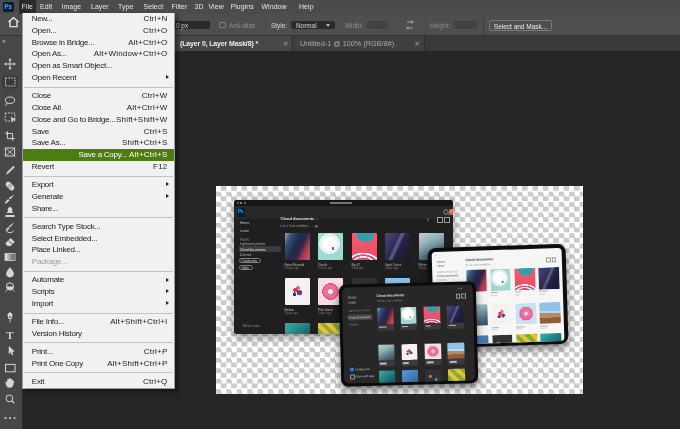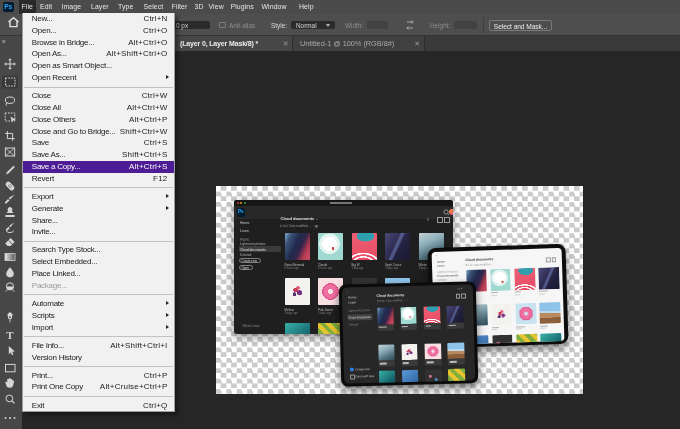--- a/index.html
+++ b/index.html
@@ -69,21 +69,21 @@
 .a12{background:linear-gradient(140deg,#5b9ad8,#2a5d99);}
 .lab{position:absolute;background:#3a3a3a;}
 
 #fmenu{left:22px;top:13px;width:152.5px;background:#f1f1f1;border:1px solid #9e9e9e;border-top:none;z-index:50;
  box-shadow:2.5px 2.5px 4px rgba(0,0,0,.4);box-sizing:border-box;padding:0;}
 #fmenu .it{position:relative;height:11.82px;line-height:11.82px;font-size:8px;letter-spacing:-0.25px;color:#1b1b1b;padding-left:8.8px;}
 #fmenu .sc{position:absolute;right:6px;top:0;letter-spacing:0.2px;}
 #fmenu .ar{position:absolute;right:4.5px;top:3.2px;width:0;height:0;border-left:3.5px solid #222;
  border-top:2.6px solid transparent;border-bottom:2.6px solid transparent;}
 #fmenu hr{border:none;border-top:1px solid #c2c2c2;margin:2.7px 1px 2.6px 1px;}
-#fmenu .hl{background:#4c1d95;color:#fff;}
+#fmenu .hl{background:#4d7c0f;color:#fff;text-align:center;}
 #fmenu .gr{color:#9b9b9b;}
 </style></head>
 <body>
 
 <div class="abs" id="canvas">
     <div id="art">
 
  <div id="win">
 
   <div class="bar" style="left:0;top:0;width:219px;height:6.5px;background:#161616;"></div>
@@ -410,47 +410,45 @@
  <div class="mi" style="left:208.5px;">View</div>
  <div class="mi" style="left:230.5px;">Plugins</div>
  <div class="mi" style="left:261.5px;">Window</div>
  <div class="mi" style="left:299px;">Help</div>
 </div>
 
 <div class="abs" id="fmenu">
  <div class="it">New...<span class="sc">Ctrl+N</span></div>
  <div class="it">Open...<span class="sc">Ctrl+O</span></div>
  <div class="it">Browse in Bridge...<span class="sc">Alt+Ctrl+O</span></div>
- <div class="it">Open As...<span class="sc">Alt+Shift+Ctrl+O</span></div>
+ <div class="it">Open As...<span class="sc">Alt+Window+Ctrl+O</span></div>
  <div class="it">Open as Smart Object...</div>
  <div class="it">Open Recent<span class="ar"></span></div>
  <hr>
  <div class="it">Close<span class="sc">Ctrl+W</span></div>
  <div class="it">Close All<span class="sc">Alt+Ctrl+W</span></div>
- <div class="it">Close Others<span class="sc">Alt+Ctrl+P</span></div>
- <div class="it">Close and Go to Bridge...<span class="sc">Shift+Ctrl+W</span></div>
+ <div class="it">Close and Go to Bridge...<span class="sc">Shift+Shift+W</span></div>
  <div class="it">Save<span class="sc">Ctrl+S</span></div>
  <div class="it">Save As...<span class="sc">Shift+Ctrl+S</span></div>
  <div class="it hl">Save a Copy...<span class="sc">Alt+Ctrl+S</span></div>
  <div class="it">Revert<span class="sc">F12</span></div>
  <hr>
  <div class="it">Export<span class="ar"></span></div>
  <div class="it">Generate<span class="ar"></span></div>
  <div class="it">Share...</div>
- <div class="it">Invite...</div>
  <hr>
  <div class="it">Search Type Stock...</div>
  <div class="it">Select Embedded...</div>
  <div class="it">Place Linked...</div>
  <div class="it gr">Package...</div>
  <hr>
  <div class="it">Automate<span class="ar"></span></div>
  <div class="it">Scripts<span class="ar"></span></div>
  <div class="it">Import<span class="ar"></span></div>
  <hr>
  <div class="it">File Info...<span class="sc">Alt+Shift+Ctrl+I</span></div>
  <div class="it">Version History</div>
  <hr>
  <div class="it">Print...<span class="sc">Ctrl+P</span></div>
- <div class="it">Print One Copy<span class="sc">Alt+Cruise+Ctrl+P</span></div>
+ <div class="it">Print One Copy<span class="sc">Alt+Shift+Ctrl+P</span></div>
  <hr>
  <div class="it">Exit<span class="sc">Ctrl+Q</span></div>
 </div>
 
 </body></html>

